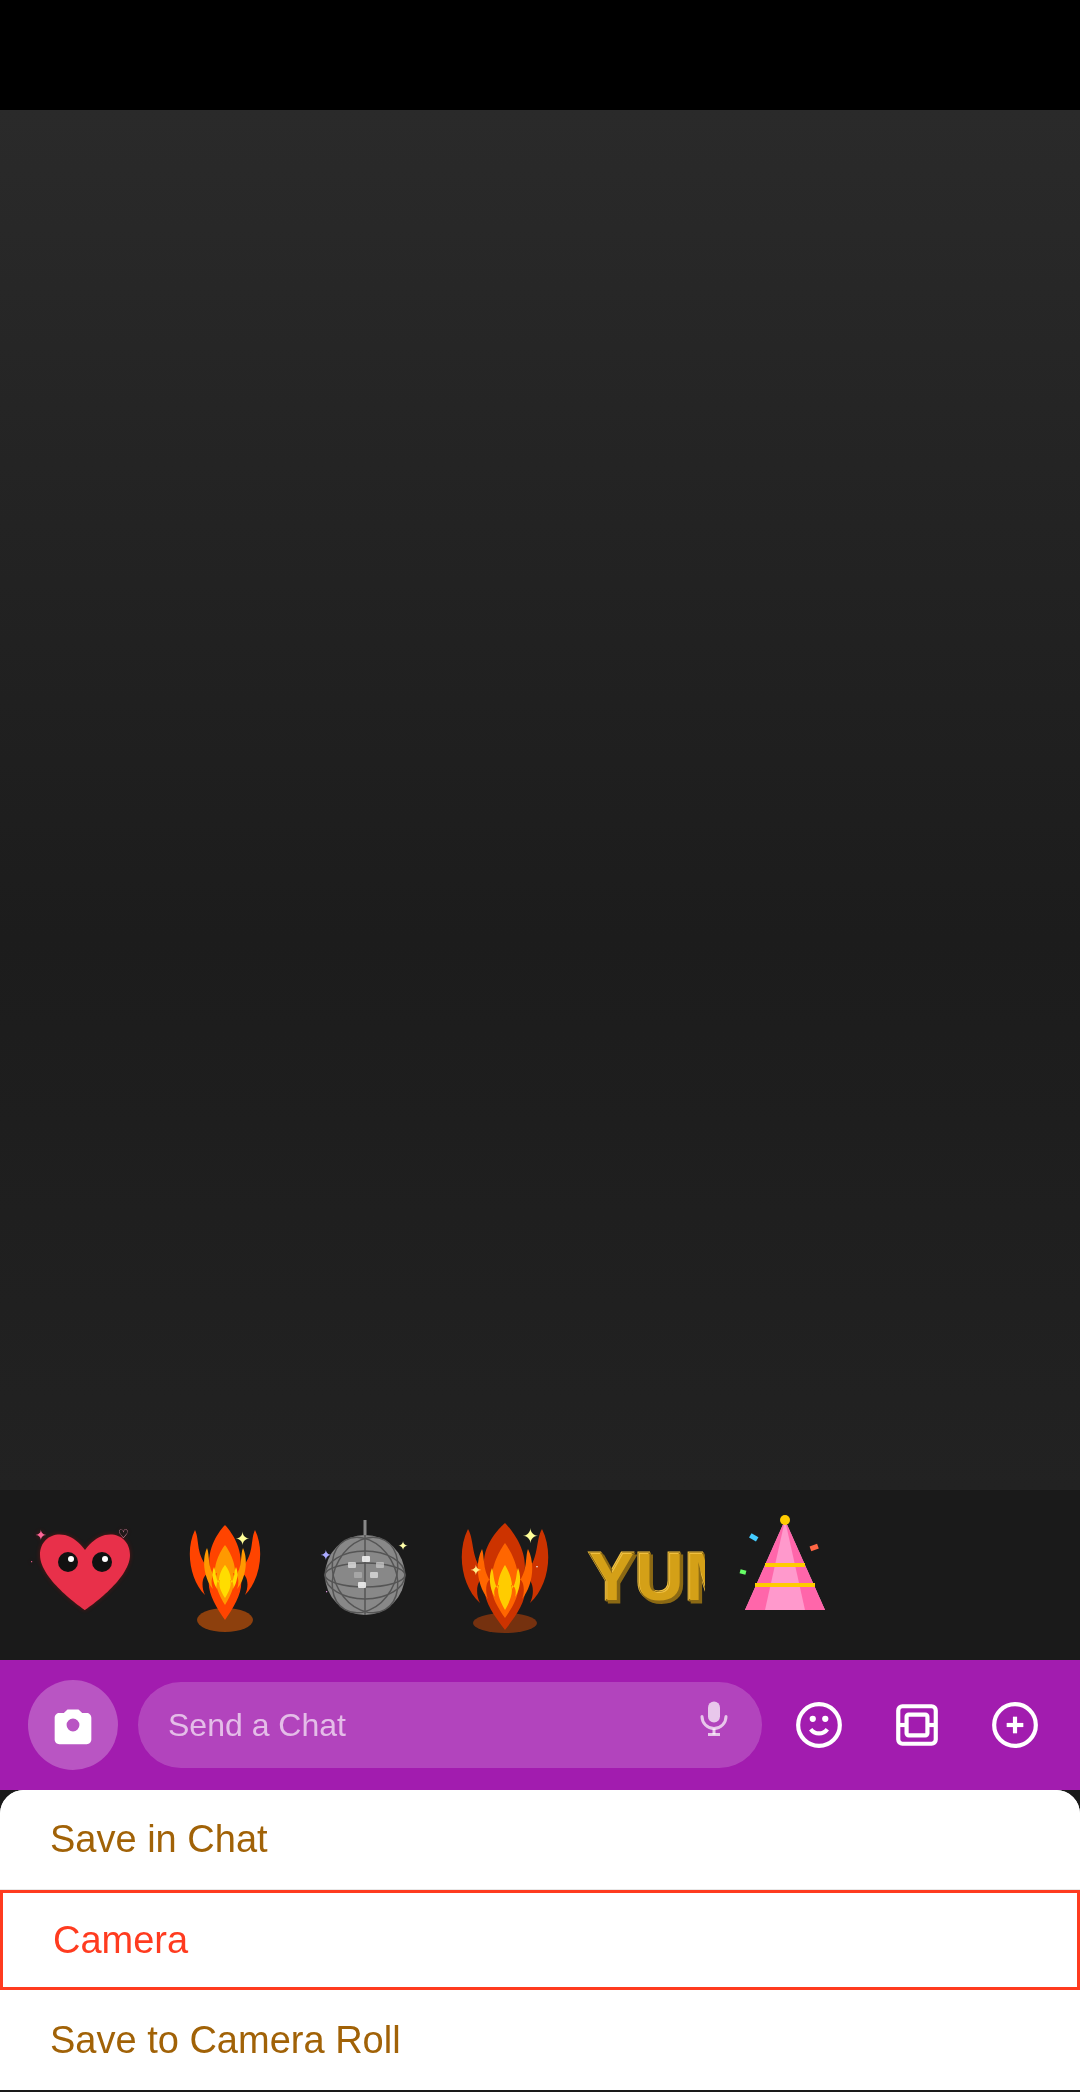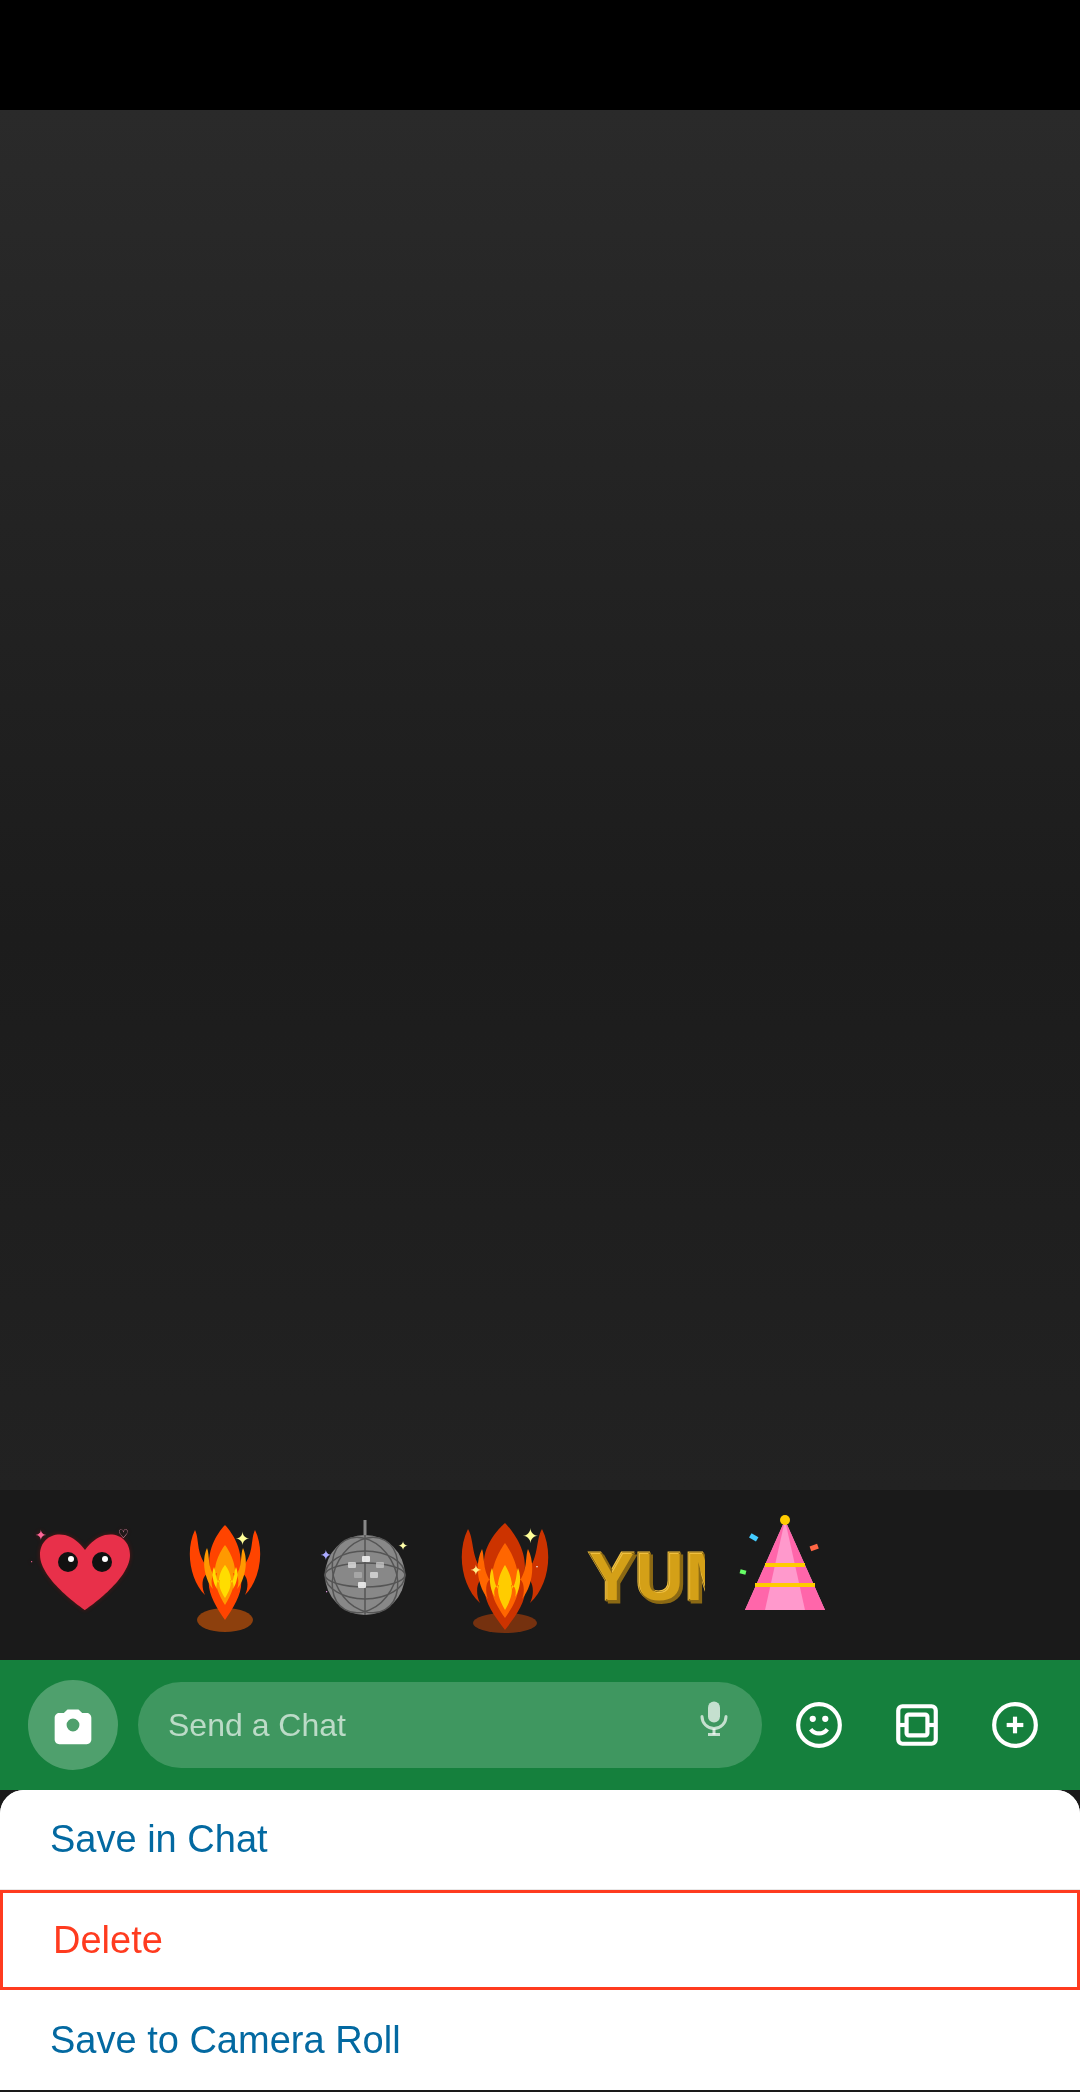--- a/index.html
+++ b/index.html
@@ -59,21 +59,21 @@
       cursor: pointer;
     }
 
     
     .bottom-toolbar {
       position: absolute;
       top: 1660px;
       left: 0;
       width: 100%;
       height: 130px;
-      background: #15803d;
+      background: #a21caf;
       display: flex;
       align-items: center;
       padding: 0 28px;
       gap: 20px;
     }
 
     .camera-btn {
       width: 90px;
       height: 90px;
       border-radius: 50%;
@@ -165,21 +165,21 @@
       text-align: left;
     }
 
     .action-item:not(:last-child) {
       border-bottom: 1.5px solid #e8e8e8;
     }
 
     .action-item-label {
       font-size: 38px;
       font-weight: 500;
-      color: #0369a1;
+      color: #a16207;
     }
 
     .action-item.delete-item {
       border: 3px solid #ff3b1f;
       background: #fff;
     }
 
     .action-item.delete-item .action-item-label {
       color: #ff3b1f;
     }
@@ -360,19 +360,19 @@
     </div>
   </div>
 </div>
 
 <div class="action-sheet-overlay">
   <div class="action-sheet">
     <button class="action-item">
       <span class="action-item-label">Save in Chat</span>
     </button>
     <button class="action-item delete-item">
-      <span class="action-item-label" style="color:#ff3b1f;">Delete</span>
+      <span class="action-item-label" style="color:#ff3b1f;">Camera</span>
     </button>
     <button class="action-item">
       <span class="action-item-label">Save to Camera Roll</span>
     </button>
   </div>
 </div>
 
 </body></html>

